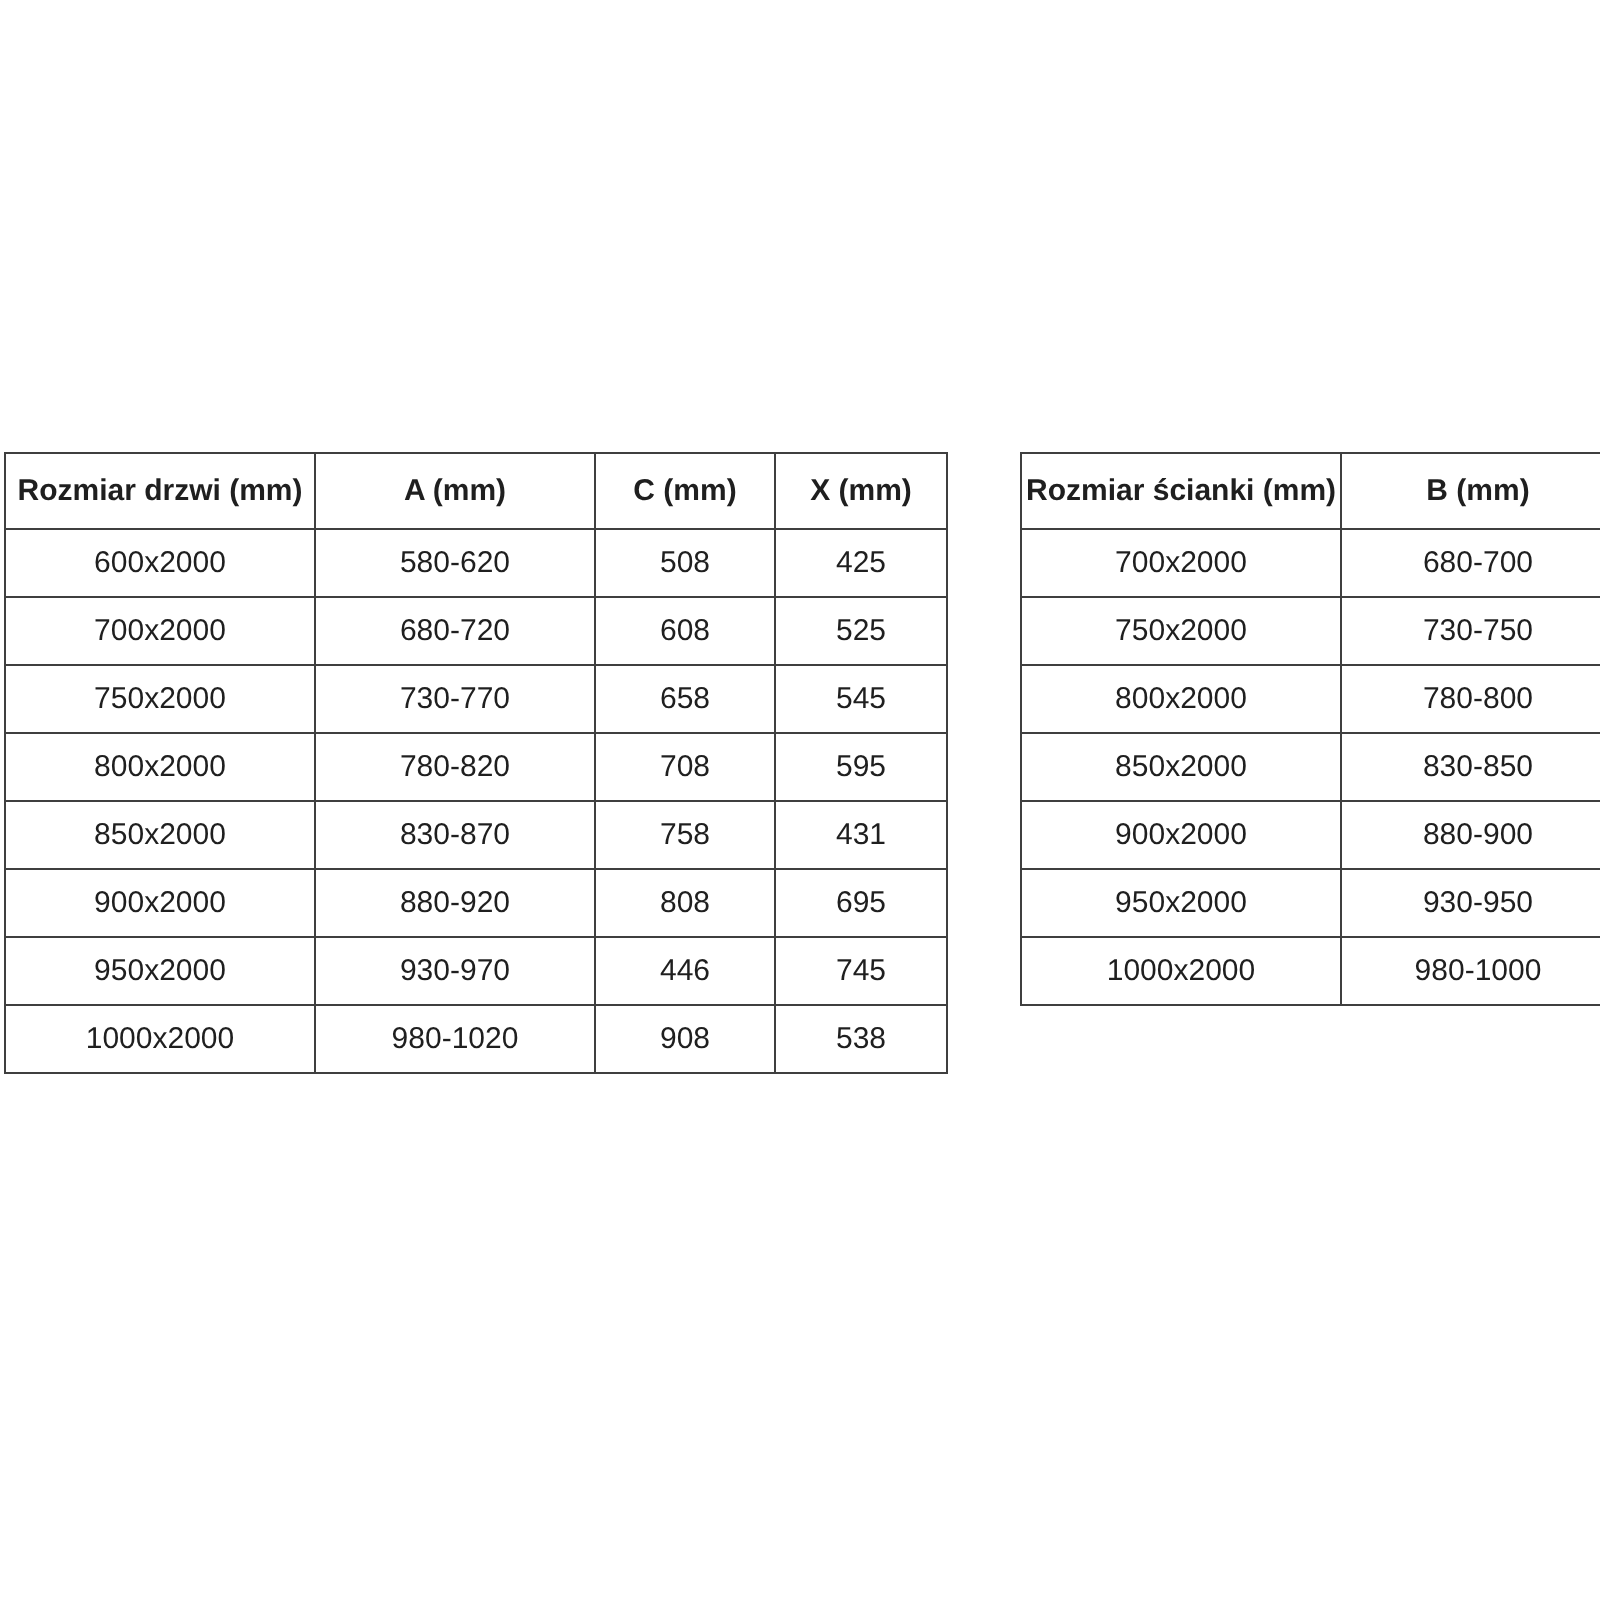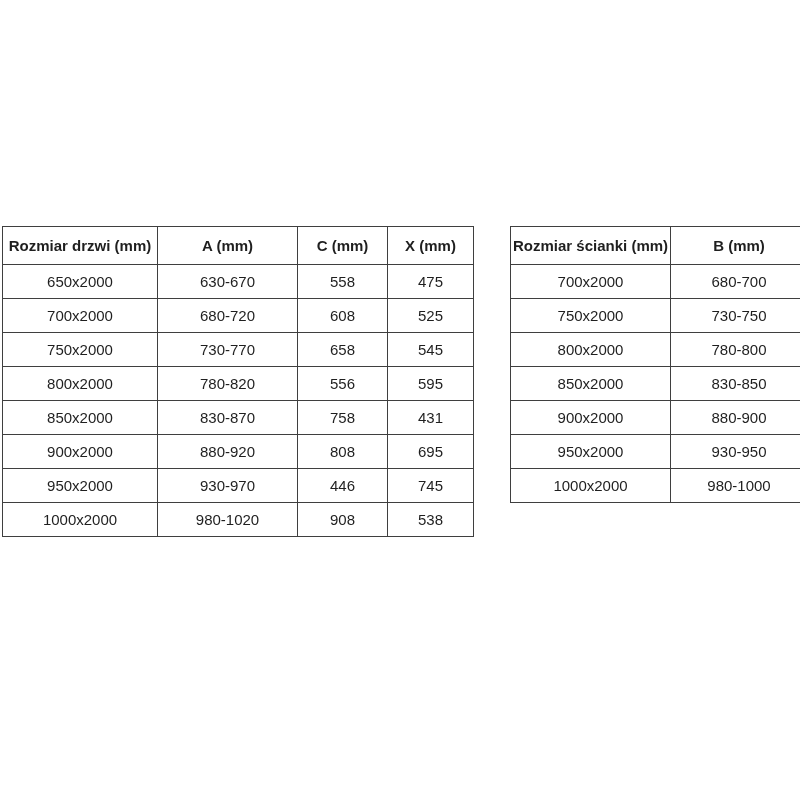--- a/index.html
+++ b/index.html
@@ -65,41 +65,41 @@
     <thead>
         <tr>
           <th>Rozmiar drzwi (mm)</th>
           <th>A (mm)</th>
           <th>C (mm)</th>
           <th>X (mm)</th>
         </tr>
       </thead>
     <tbody>
         <tr>
-          <td>650x2000</td>
-          <td>630-670</td>
-          <td>558</td>
-          <td>475</td>
+          <td>600x2000</td>
+          <td>580-620</td>
+          <td>508</td>
+          <td>425</td>
         </tr>
         <tr>
           <td>700x2000</td>
           <td>680-720</td>
           <td>608</td>
           <td>525</td>
         </tr>
         <tr>
           <td>750x2000</td>
           <td>730-770</td>
           <td>658</td>
           <td>545</td>
         </tr>
         <tr>
           <td>800x2000</td>
           <td>780-820</td>
-          <td>556</td>
+          <td>708</td>
           <td>595</td>
         </tr>
         <tr>
           <td>850x2000</td>
           <td>830-870</td>
           <td>758</td>
           <td>431</td>
         </tr>
         <tr>
           <td>900x2000</td>

